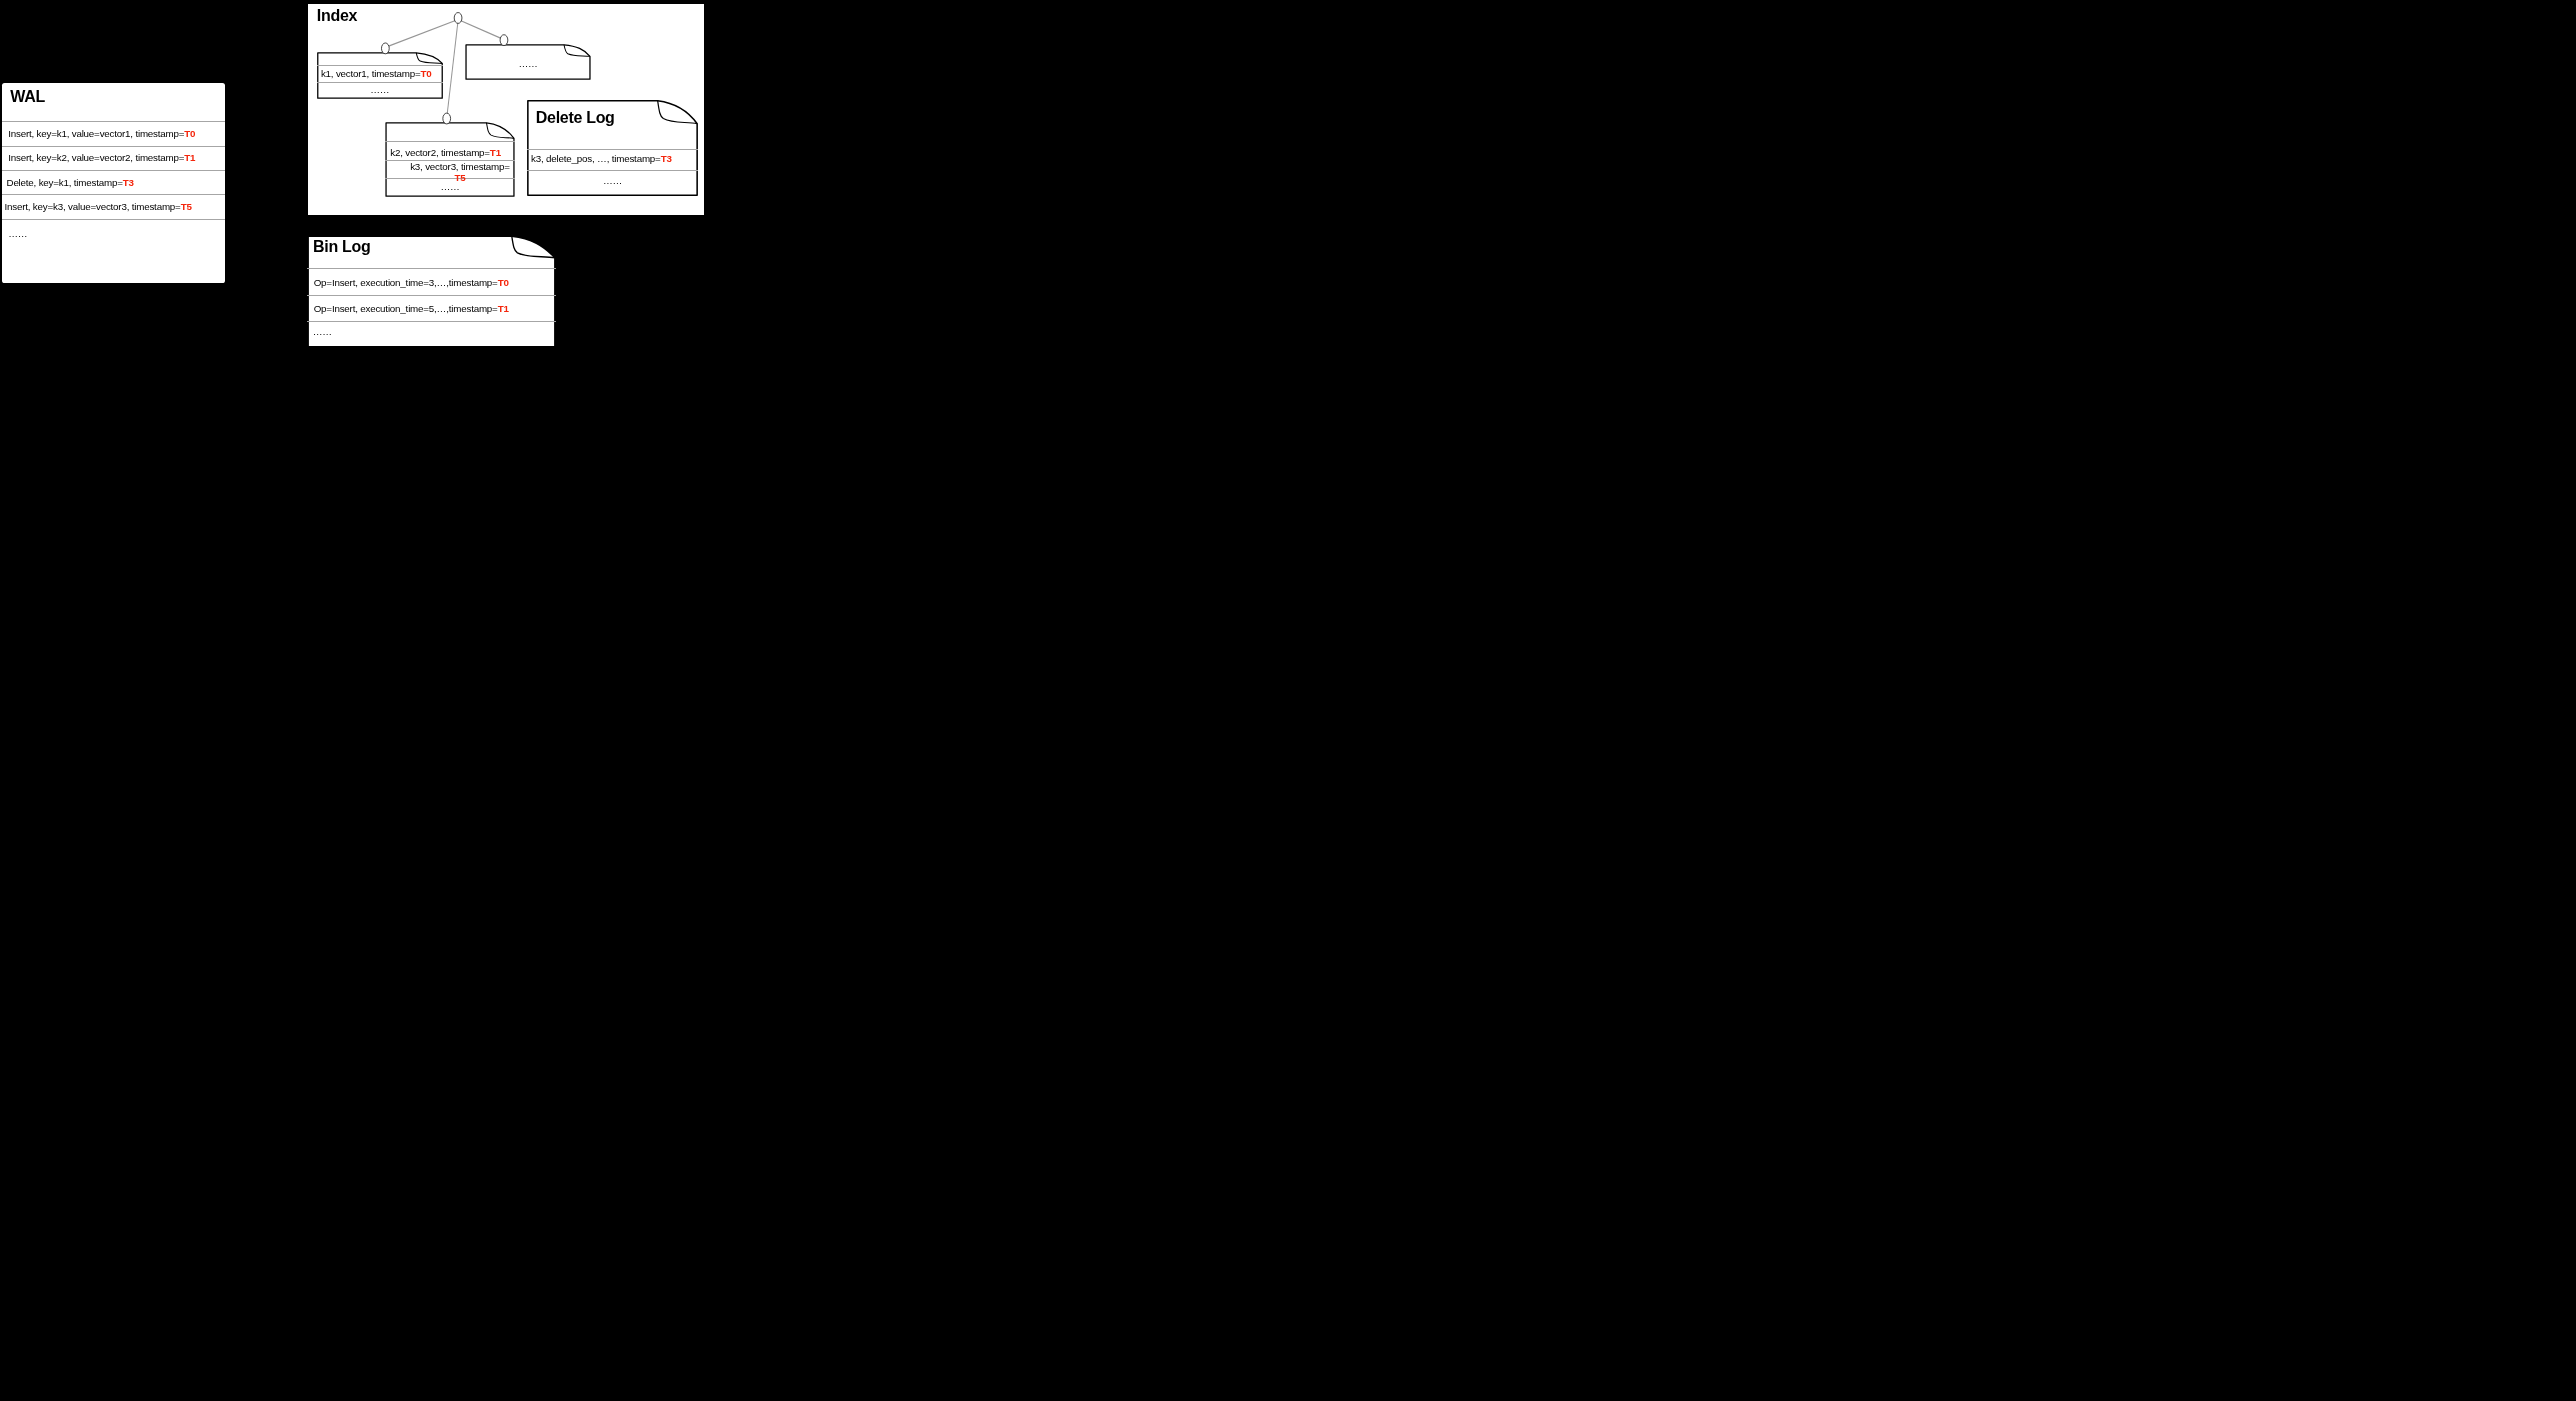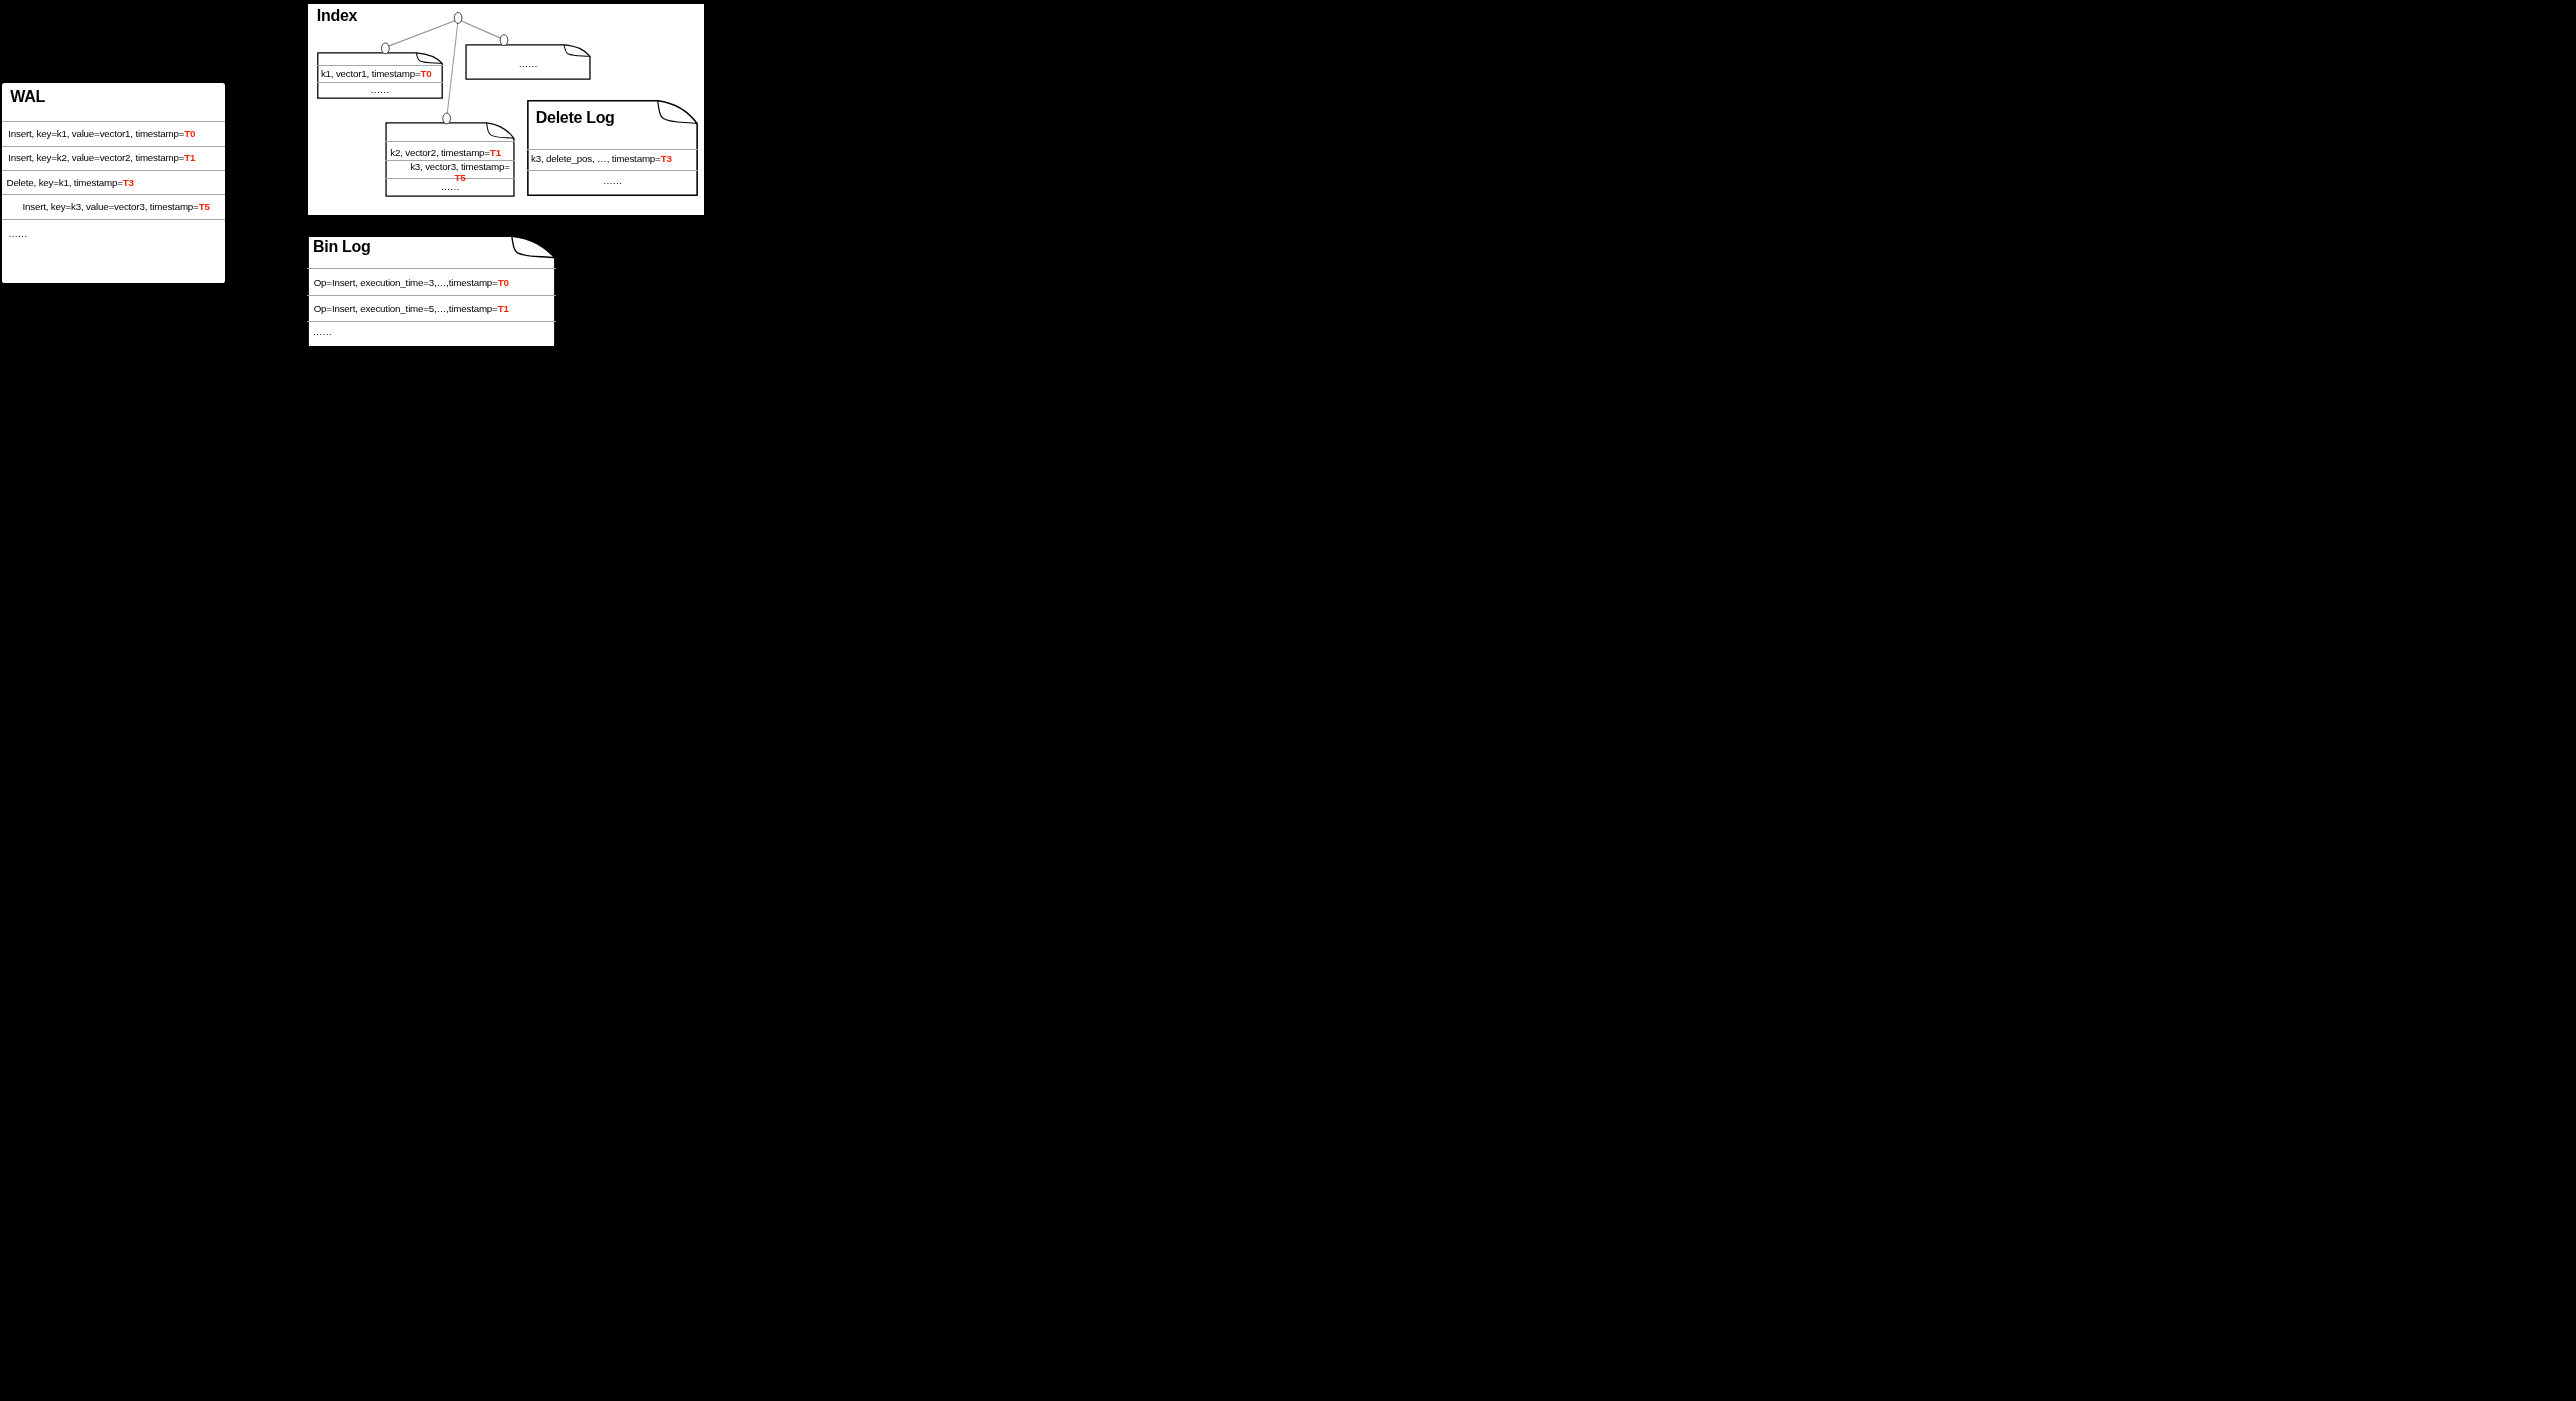--- a/index.html
+++ b/index.html
@@ -42,21 +42,21 @@
     <div class="row" style="top:64px;height:21px;padding-left:6.7px;">
       <span>Insert, key=k2, value=vector2, timestamp=</span>
         <span class="ts">T1</span>
     </div>
     <div class="sep" style="top:87px;"></div>
     <div class="row" style="top:88px;height:22px;padding-left:5px;">
       <span>Delete, key=k1, timestamp=</span>
         <span class="ts">T3</span>
     </div>
     <div class="sep" style="top:111px;"></div>
-    <div class="row" style="top:112px;height:23px;padding-left:21px;">
+    <div class="row" style="top:112px;height:23px;padding-left:3px;">
       <span>Insert, key=k3, value=vector3, timestamp=</span>
         <span class="ts">T5</span>
     </div>
     <div class="sep" style="top:136px;"></div>
     <div class="row" style="top:137px;height:26px;padding-left:6.7px;">
       <span>……</span>
     </div>
   </section>
 
   <section class="panel index">

